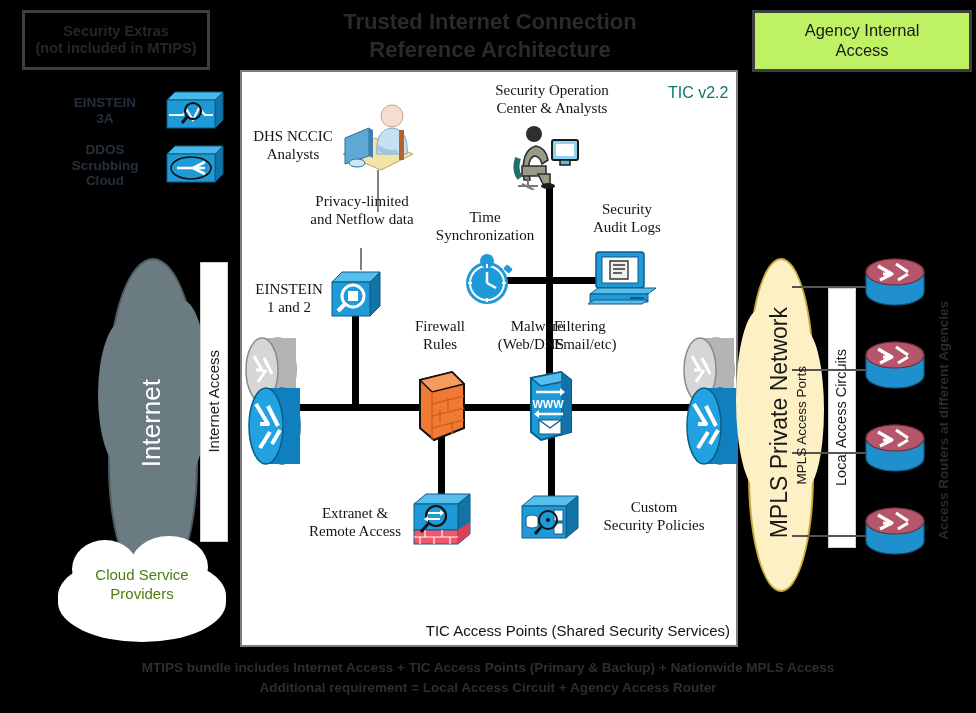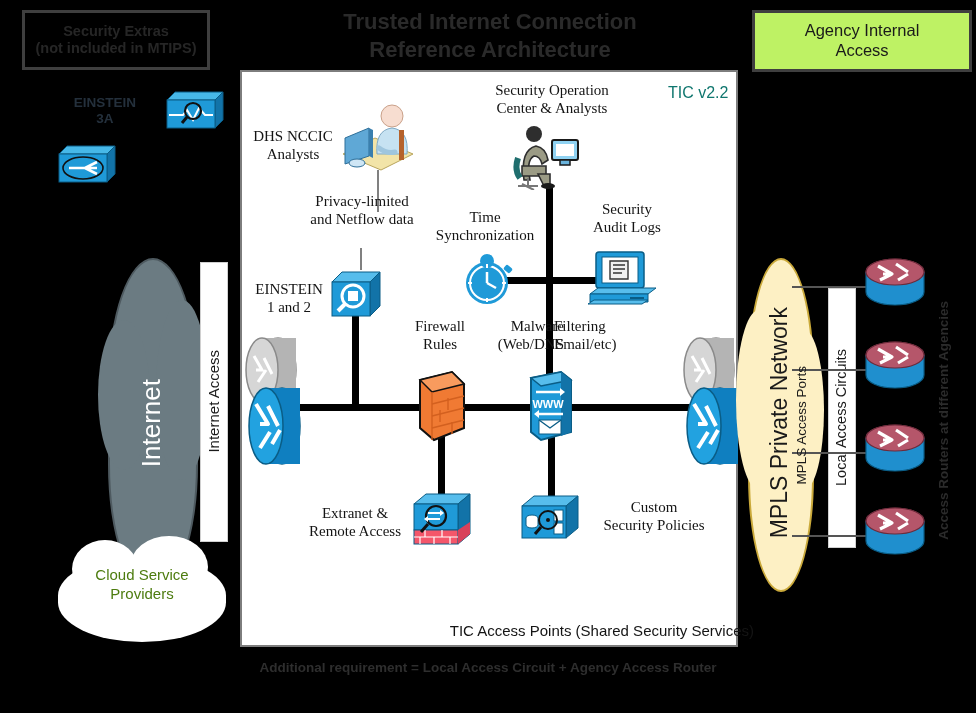--- a/index.html
+++ b/index.html
@@ -106,20 +106,24 @@
       <polygon points="52,12 60,4 60,32 52,40" fill="#1273a8" stroke="#0a5d86" stroke-width="1"></polygon>
       <rect x="4" y="12" width="48" height="28" fill="#1f9ad8" stroke="#0a5d86" stroke-width="1"></rect>
       <path d="M6 27 L20 27 L24 22 L30 32 L36 20 L42 27 L50 27" fill="none" stroke="#fff" stroke-width="2"></path>
       <circle cx="30" cy="23" r="8" fill="none" stroke="#111" stroke-width="2.2"></circle>
       <line x1="24" y1="29" x2="19" y2="35" stroke="#111" stroke-width="3"></line>
     </svg>
   </span>
 </div>
 
 <div class="abs extra-row" style="left:55px;top:142px;">
+  <div class="extra-label">
+    <div>DDOS</div>
+    <div>Scrubbing Cloud</div>
+  </div>
   <span>
     <svg width="62" height="42" viewBox="0 0 62 42">
       <polygon points="4,12 52,12 60,4 12,4" fill="#47b8e8" stroke="#0a5d86" stroke-width="1"></polygon>
       <polygon points="52,12 60,4 60,32 52,40" fill="#1273a8" stroke="#0a5d86" stroke-width="1"></polygon>
       <rect x="4" y="12" width="48" height="28" fill="#1f9ad8" stroke="#0a5d86" stroke-width="1"></rect>
       <ellipse cx="28" cy="26" rx="20" ry="11" fill="#1f9ad8" stroke="#111" stroke-width="1.6"></ellipse>
       <path d="M14 26 L30 26 M30 26 L42 20 M30 26 L42 26 M30 26 L42 32" stroke="#fff" stroke-width="2.6" fill="none"></path>
     </svg>
   </span>
 </div>
@@ -337,21 +341,21 @@
     <circle cx="28" cy="26" r="9" fill="none" stroke="#111" stroke-width="2"></circle>
     <circle cx="28" cy="26" r="2" fill="#111"></circle>
     <line x1="21" y1="33" x2="15" y2="40" stroke="#111" stroke-width="3"></line>
   </svg>
 </span>
 <div class="lbl" style="left:590px;top:499px;width:128px;">
   <div>Custom</div>
   <div>Security Policies</div>
 </div>
 
-<div class="abs" style="left:420px;top:622px;width:310px;text-align:right;font-size:15px;color:#141414;margin-left:24px;">TIC Access Points (Shared Security Services)</div>
+<div class="abs" style="left:420px;top:622px;width:310px;text-align:right;font-size:15px;color:#141414;">TIC Access Points (Shared Security Services)</div>
 
 <span class="iso" style="left:244px;top:336px;">
   <svg width="72" height="134" viewBox="0 0 72 134">
     <ellipse cx="34" cy="34" rx="18" ry="32" fill="#b4b4b4" stroke="#8a8a8a" stroke-width="1.5"></ellipse>
     <rect x="16" y="2" width="36" height="64" fill="#b4b4b4"></rect>
     <ellipse cx="18" cy="34" rx="16" ry="32" fill="#d6d6d6" stroke="#8a8a8a" stroke-width="1.5"></ellipse>
     <path d="M10 20 l8 14 l-6 0 M20 22 l8 16 M14 46 l8-12" stroke="#fff" stroke-width="3" fill="none"></path>
     <ellipse cx="38" cy="90" rx="18" ry="38" fill="#0f7fc0" stroke="#0a5d86" stroke-width="1.5"></ellipse>
     <rect x="20" y="52" width="36" height="76" fill="#0f7fc0"></rect>
     <ellipse cx="22" cy="90" rx="17" ry="38" fill="#22a2e0" stroke="#0a5d86" stroke-width="1.5"></ellipse>
@@ -419,14 +423,15 @@
 <span class="iso" style="left:864px;top:505px;">
   <svg width="62" height="58" viewBox="0 0 62 58">
     <ellipse cx="31" cy="16" rx="29" ry="13" fill="#b5566a" stroke="#6d2b3b" stroke-width="1.2"></ellipse>
     <path d="M2 16 v20 a29 13 0 0 0 58 0 v-20" fill="#1f8fce" stroke="#0a5d86" stroke-width="1.2"></path>
     <ellipse cx="31" cy="16" rx="29" ry="13" fill="#b5566a" stroke="#6d2b3b" stroke-width="1.2"></ellipse>
     <path d="M14 10 l14 8 l-9 0 M32 8 l12 8 M16 24 l12-6 M34 24 l10-6" stroke="#fff" stroke-width="3.2" fill="none" stroke-linejoin="round"></path>
   </svg>
 </span>
 
 <div id="footer" class="abs">
+  <div>MTIPS bundle includes Internet Access + TIC Access Points (Primary &amp; Backup) + Nationwide MPLS Access</div>
   <div>Additional requirement = Local Access Circuit + Agency Access Router</div>
 </div>
 
 </body></html>

